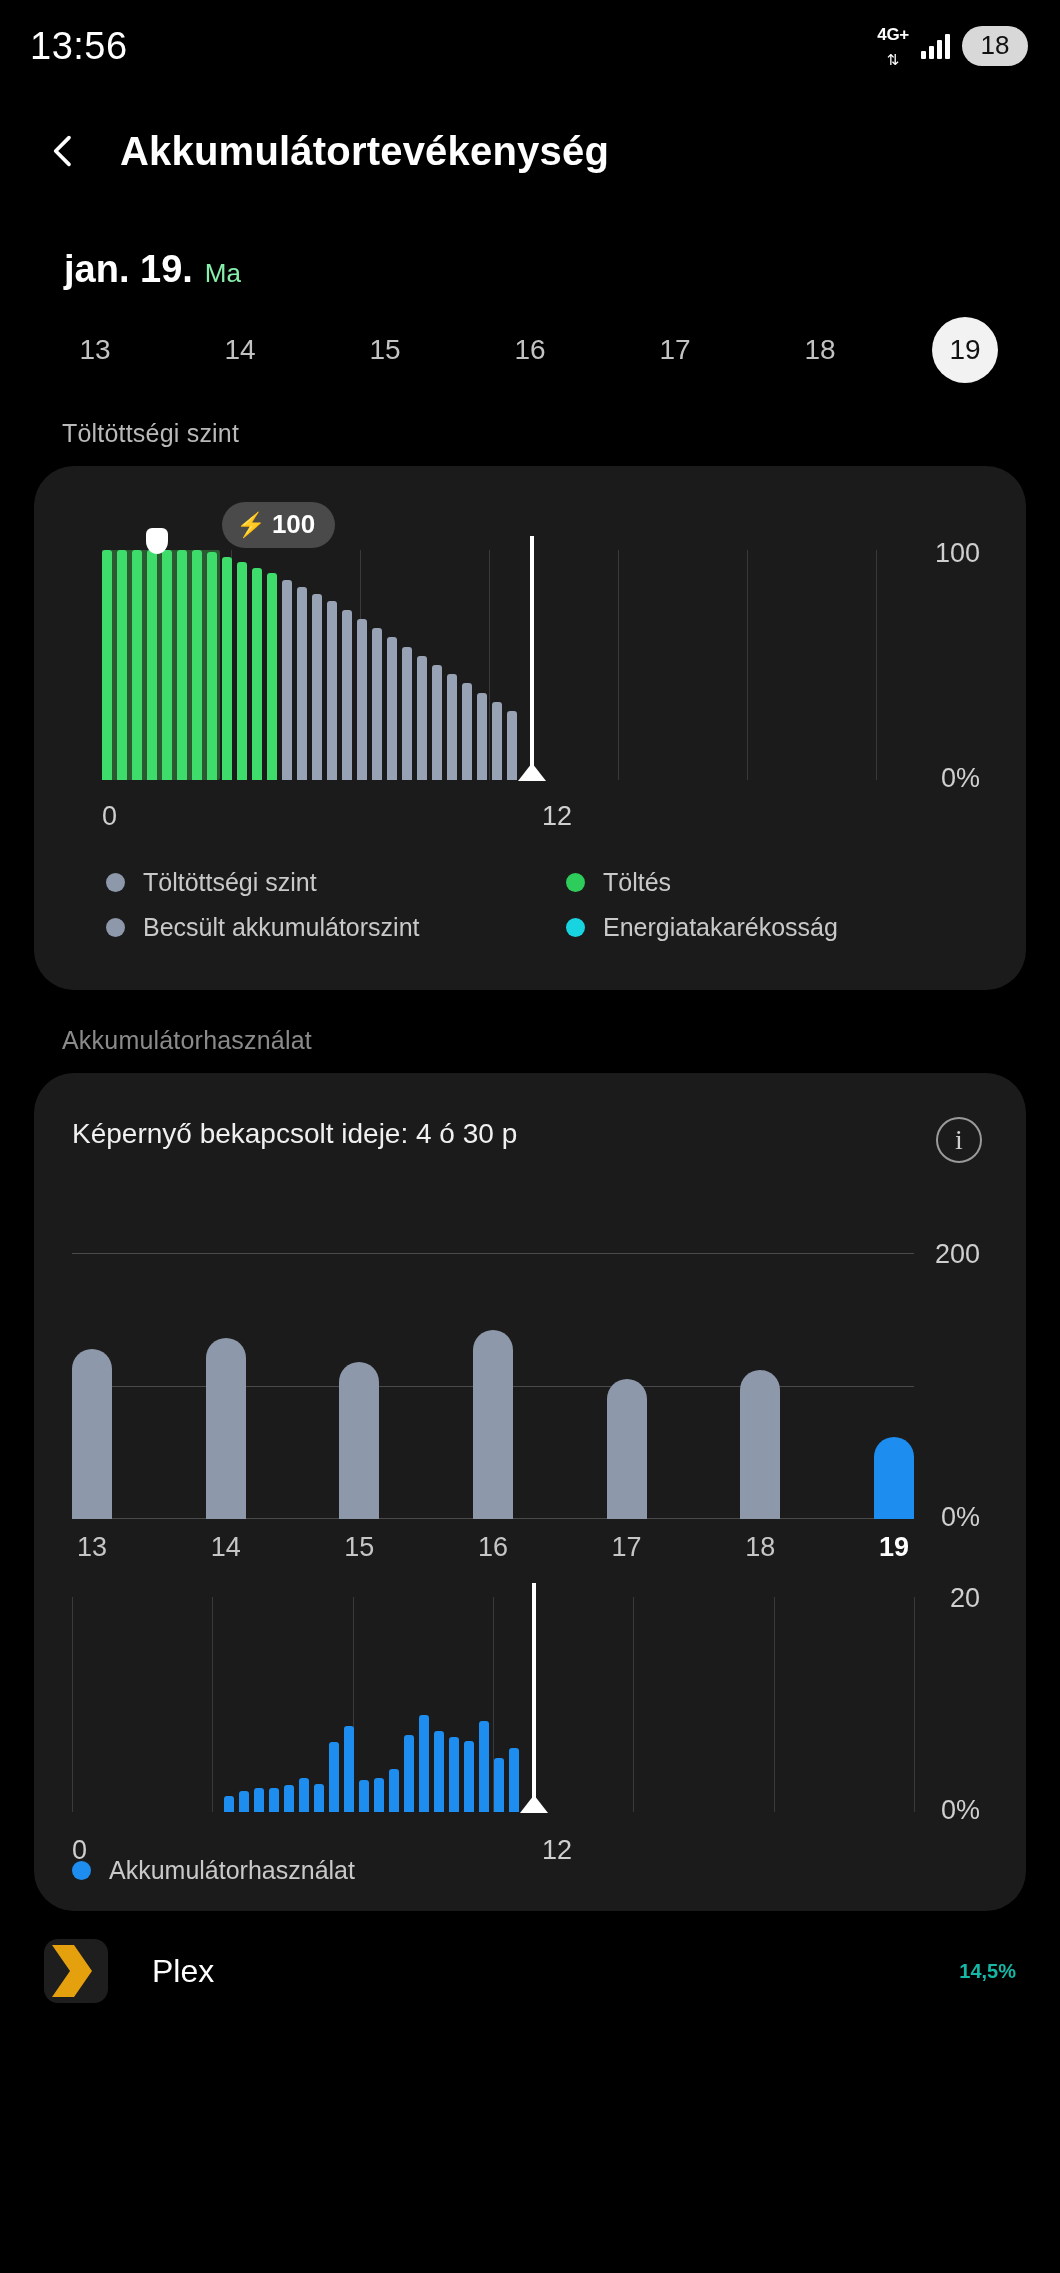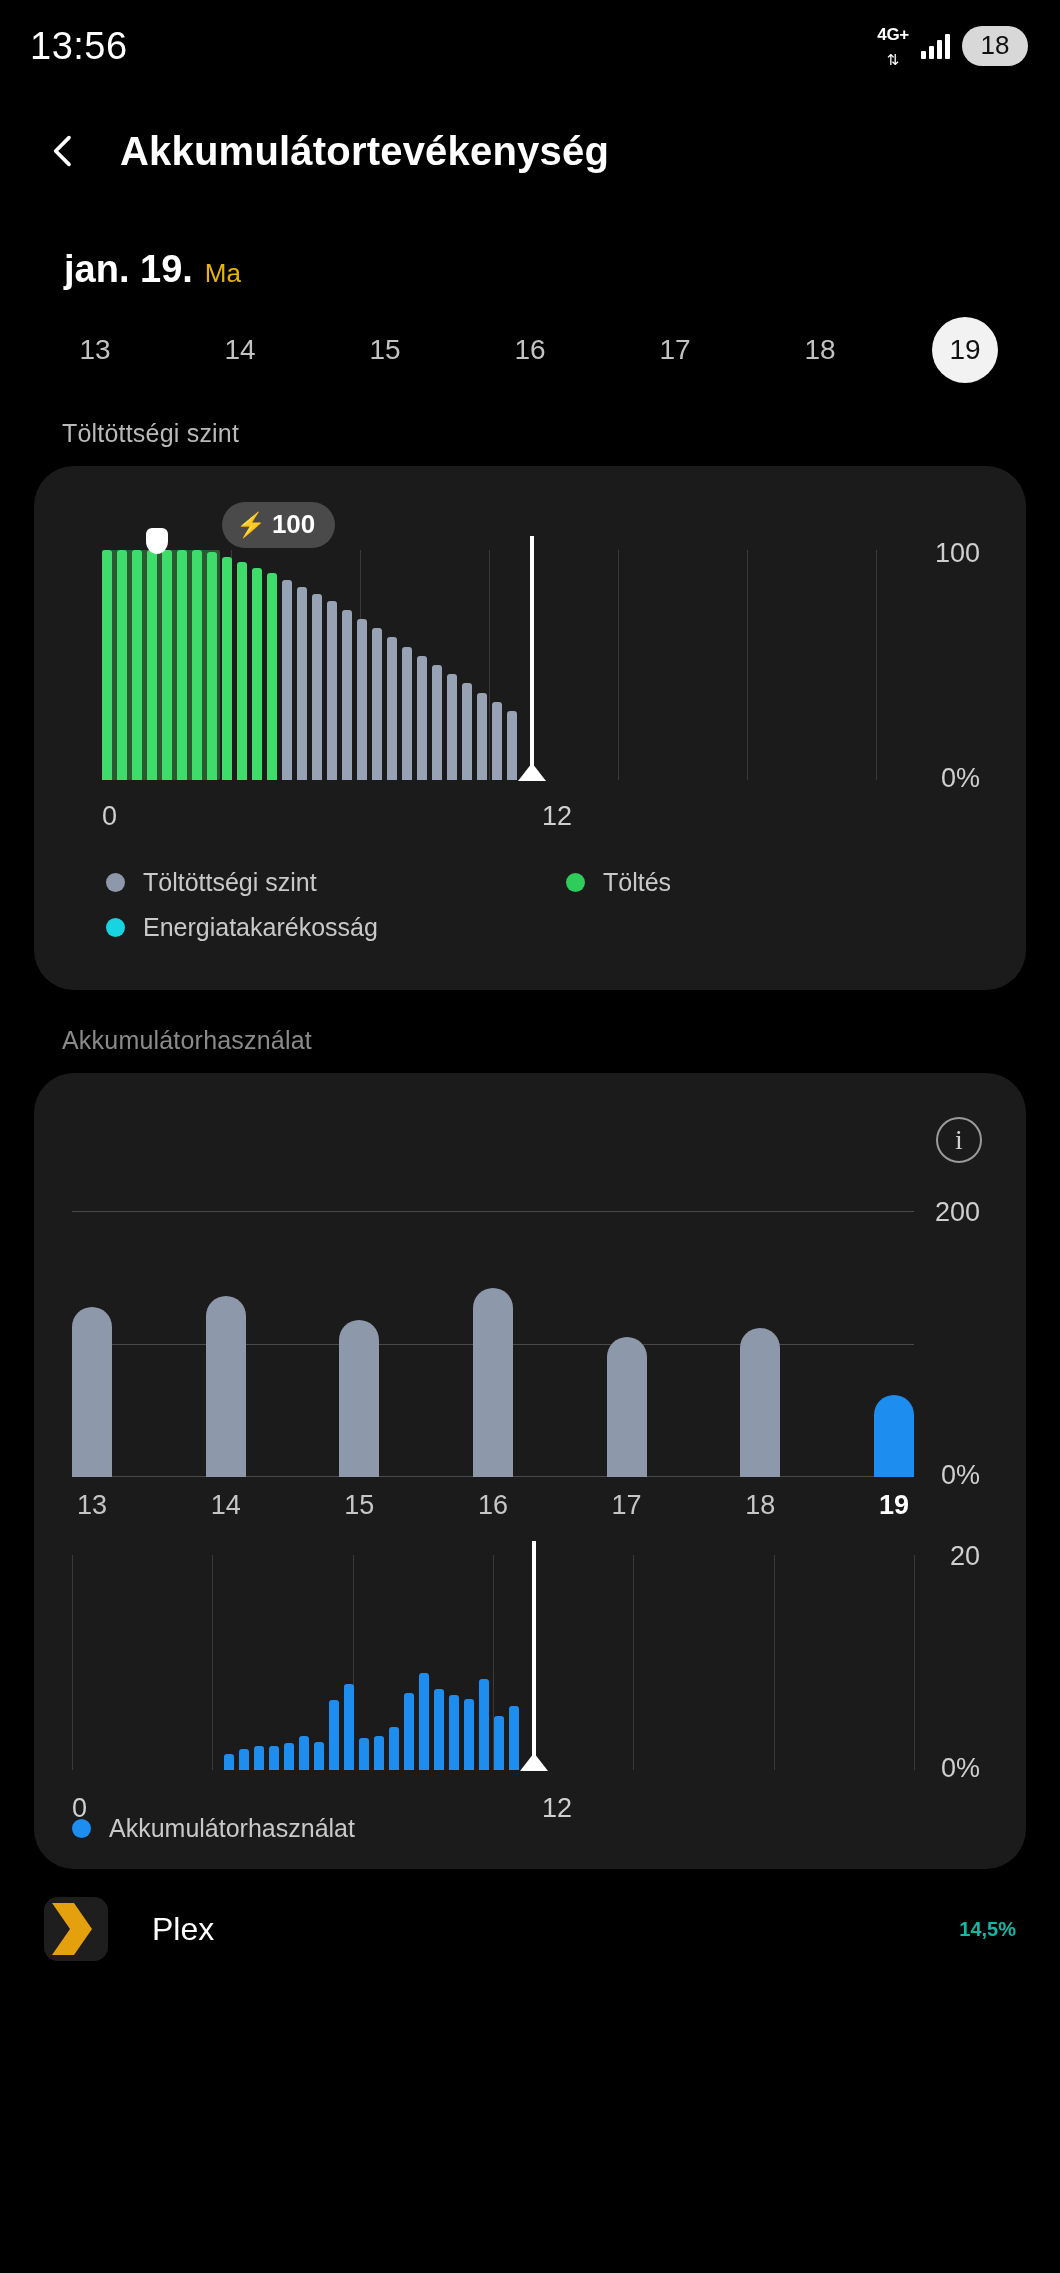--- a/index.html
+++ b/index.html
@@ -41,21 +41,21 @@
   .back-btn {
     width: 76px; height: 76px; display: flex; align-items: center; justify-content: center;
     cursor: pointer;
   }
   .back-btn svg { width: 40px; height: 40px; }
   .appbar-title { font-size: 40px; font-weight: 700; margin-left: 18px; letter-spacing: .2px; }
 
   
   .date-header { padding: 38px 0 0 64px; display: flex; align-items: baseline; gap: 12px; }
   .date-main { font-size: 38px; font-weight: 700; }
-  .date-sub { font-size: 26px; color: #eab308; font-weight: 400; }
+  .date-sub { font-size: 26px; color: #86efac; font-weight: 400; }
 
   
   .days {
     display: flex; justify-content: space-between; align-items: center;
     padding: 26px 62px 0 62px;
   }
   .day {
     font-size: 28px; color: #c2c2c2; width: 66px; height: 66px;
     display: flex; align-items: center; justify-content: center;
     border-radius: 50%; cursor: pointer;
@@ -262,31 +262,36 @@
   <div class="legend" style="margin-top:54px;">
     <div class="legend-item">
       <span class="legend-dot" style="background:#8d98aa"></span>
       <span class="legend-text">Töltöttségi szint</span>
     </div>
     <div class="legend-item">
       <span class="legend-dot" style="background:#2ecc5a"></span>
       <span class="legend-text">Töltés</span>
     </div>
     <div class="legend-item">
+      <span class="legend-dot" style="background:#8d98aa"></span>
+      <span class="legend-text">Becsült akkumulátorszint</span>
+    </div>
+    <div class="legend-item">
       <span class="legend-dot" style="background:#17d4e0"></span>
       <span class="legend-text">Energiatakarékosság</span>
     </div>
   </div>
 </div>
 
 <div class="section-label dim">Akkumulátorhasználat</div>
 
 <div class="card usage-card">
   <div class="info-icon">i</div>
   <div class="usage-lines">
+    <div class="usage-line">Képernyő bekapcsolt ideje: 4 ó 30 p</div>
   </div>
 
   <div class="daily-chart">
     <div class="daily-plot" id="dailyPlot">
       <div class="hline" style="top:0"></div>
       <div class="hline" style="top:50%"></div>
       <div class="hline" style="bottom:0"></div>
       <div class="daily-bars" id="dailyBars">
           <div class="dbar" style="height: 170.24px;"></div>
           <div class="dbar" style="height: 180.88px;"></div>

